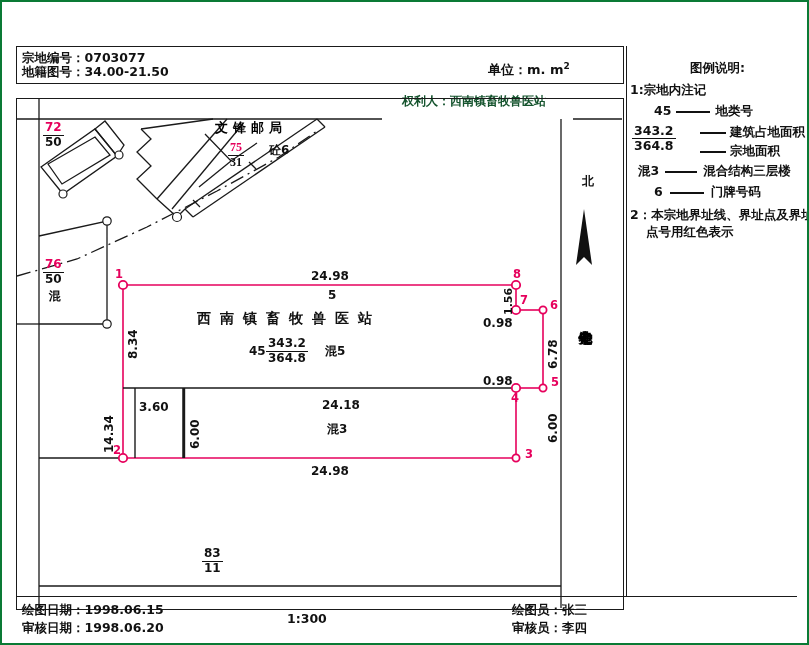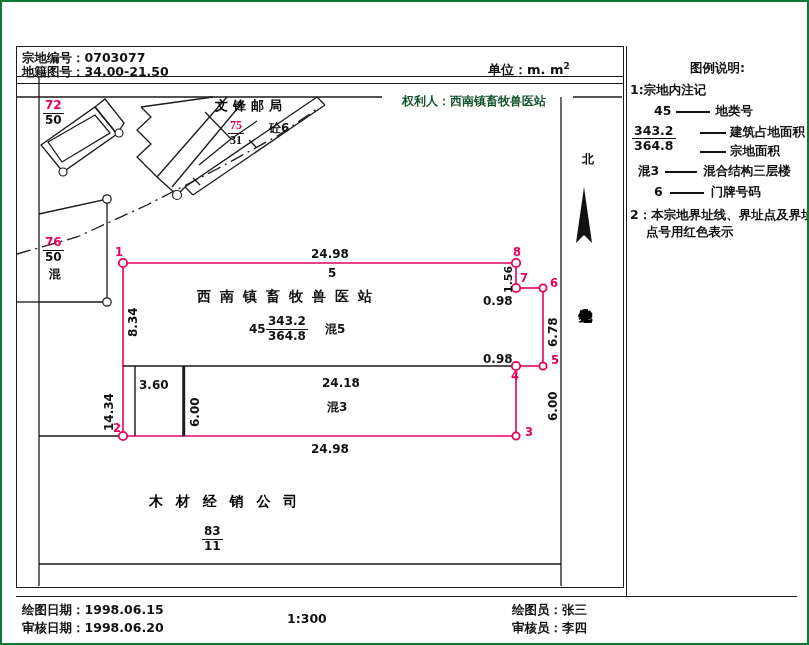--- a/index.html
+++ b/index.html
@@ -10,21 +10,21 @@
   
   #title{left:0;right:0;top:6px;text-align:center;font-size:21px;font-weight:bold;letter-spacing:8px;color:#111;}
   #unit{left:486px;top:22px;font-size:13px;font-weight:bold;color:#111;margin-top:38px;}
   #unit sup{font-size:9px;}
   
   #infobox{left:14px;top:44px;width:608px;height:38px;border:1.5px solid #1a1a1a;box-sizing:border-box;}
   #zdbh{left:20px;top:50px;font-size:12.5px;font-weight:bold;color:#111;}
   #djth{left:20px;top:64px;font-size:12.5px;font-weight:bold;color:#111;}
   #qlr{left:400px;top:68px;font-size:12px;font-weight:bold;color:#14532d;margin-top:25px;}
   
-  #mapframe{left:14px;top:74px;width:608px;height:512px;border:1.5px solid #1a1a1a;box-sizing:border-box;overflow:hidden;}
+  #mapframe{left:14px;top:96px;width:608px;height:512px;border:1.5px solid #1a1a1a;box-sizing:border-box;overflow:hidden;}
   #footframe{left:14px;top:594px;width:781px;height:40px;border-top:1.5px solid #1a1a1a;box-sizing:border-box;}
   
   #legendbox{left:624px;top:44px;width:171px;height:550px;border-left:1.5px solid #1a1a1a;box-sizing:border-box;}
   .lg{font-size:12.5px;font-weight:bold;color:#111;}
   .lgdash{display:inline-block;border-top:2px solid #111;vertical-align:middle;}
   .frac{display:inline-block;text-align:center;vertical-align:middle;}
   .frac .num{border-bottom:1.5px solid #111;padding:0 2px;display:block;line-height:1.15;}
   .frac .den{padding:0 2px;display:block;line-height:1.15;}
   
   .ft{font-size:12.5px;font-weight:bold;color:#111;}
@@ -195,21 +195,20 @@
     </div>
 
     <div class="abs txt owner" style="left:180px;top:212px;">西南镇畜牧兽医站</div>
     <div class="abs txt mt" style="left:232px;top:246px;">45</div>
     <div class="abs txt mt" style="left:249px;top:238px;">
       <span class="frac"><span class="num">343.2</span><span class="den">364.8</span></span>
     </div>
     <div class="abs txt mt" style="left:308px;top:246px;">混5</div>
     <div class="abs txt mt" style="left:310px;top:324px;">混3</div>
 
-    <div class="abs txt" style="left:132px;top:417px;font-size:14px;font-weight:bold;letter-spacing:4px;">木  材  经  销  公  司</div>
     <div class="abs txt mt" style="left:185px;top:448px;">
       <span class="frac"><span class="num">83</span><span class="den">11</span></span>
     </div>
 
     <div class="abs txt mt" style="left:294px;top:171px;">24.98</div>
     <div class="abs txt mt" style="left:311px;top:190px;">5</div>
     <div class="abs txt mt" style="left:294px;top:366px;">24.98</div>
     <div class="abs txt mt" style="left:305px;top:300px;">24.18</div>
     <div class="abs txt mt" style="left:122px;top:302px;">3.60</div>
 

